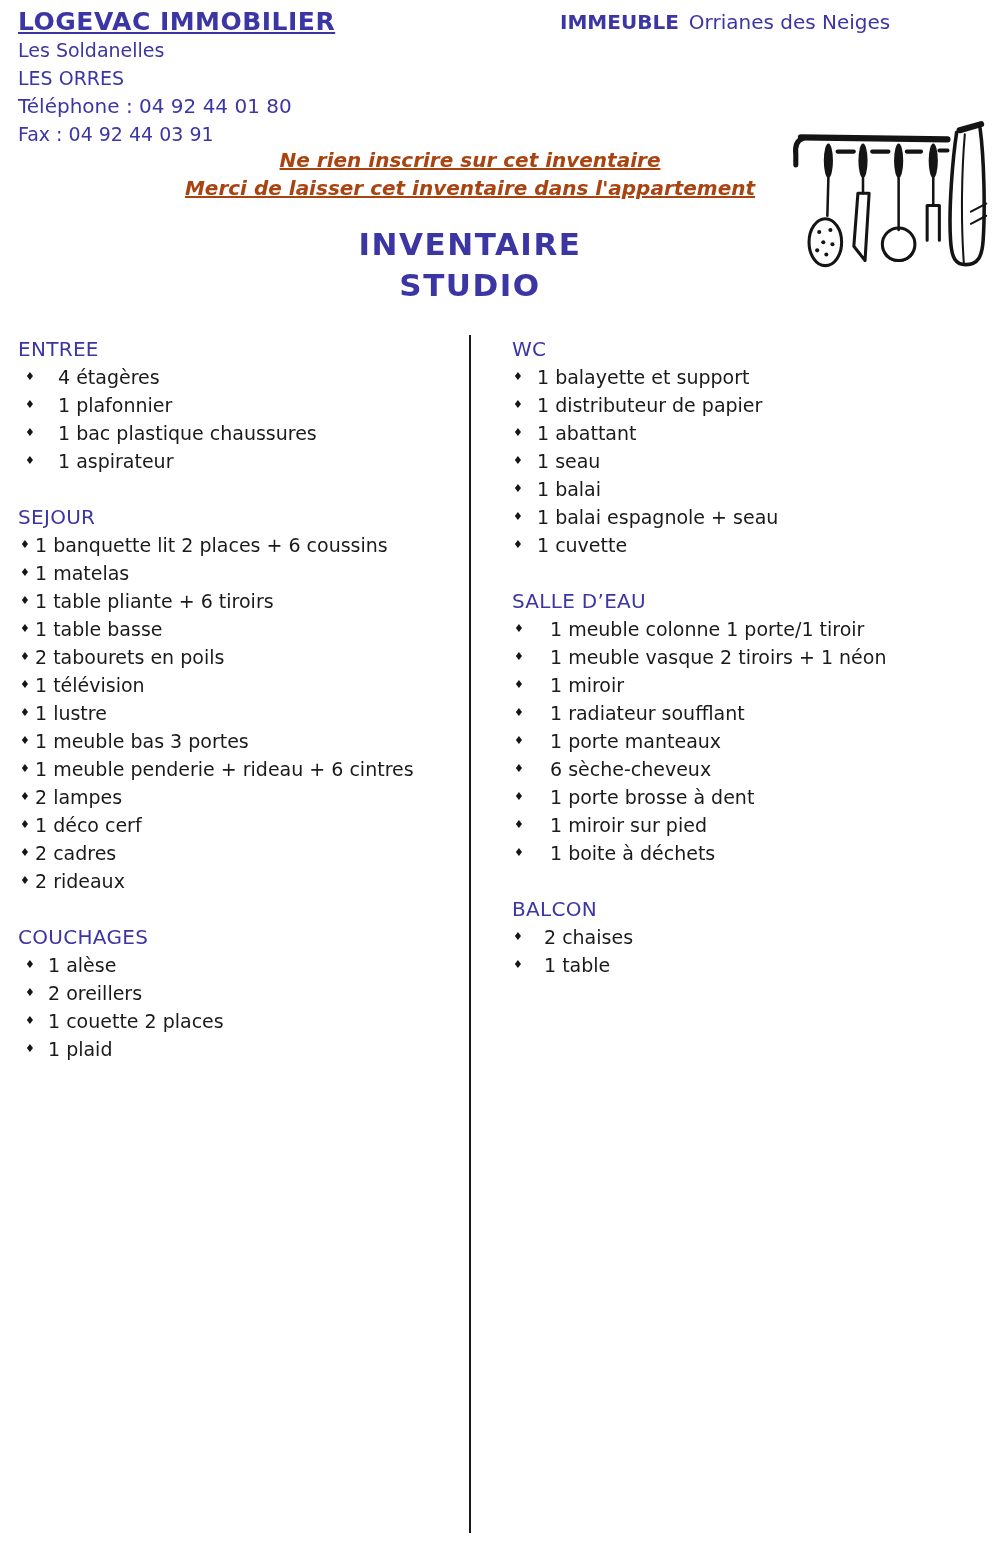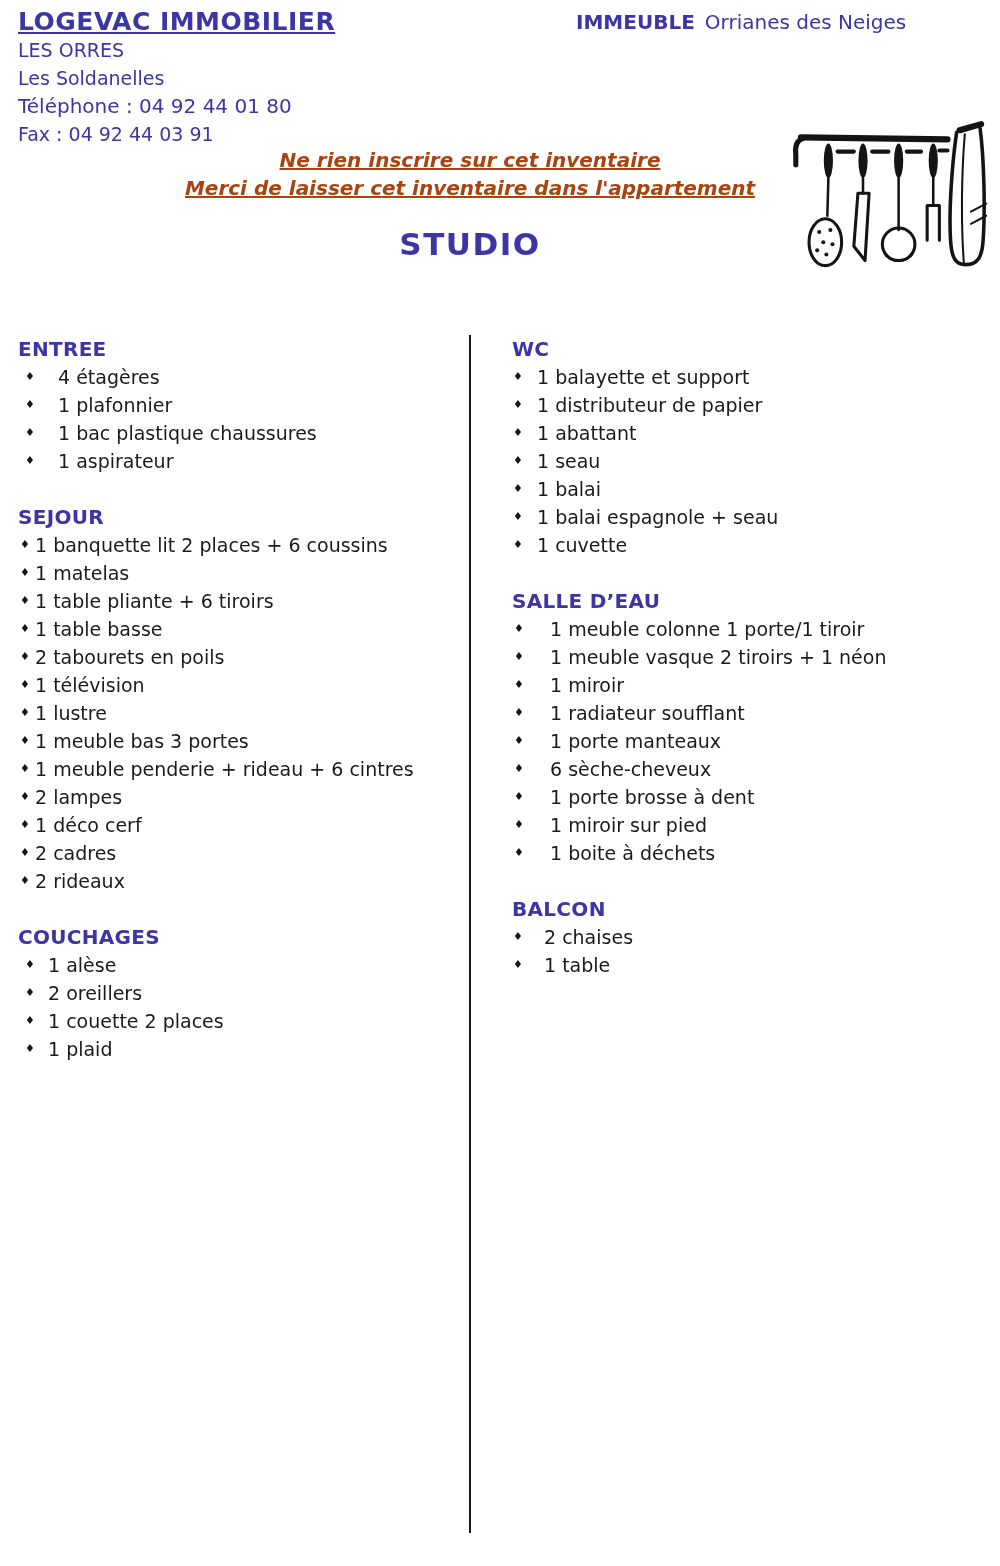--- a/index.html
+++ b/index.html
@@ -4,76 +4,77 @@
 <style>
   html,body{margin:0;padding:0}
   body{
     width:1000px;height:1566px;background:#ffffff;position:relative;overflow:hidden;
     font-family:"DejaVu Sans","Liberation Sans",sans-serif;color:#1a1a1a;
   }
   
   .header-left{position:absolute;left:18px;top:8px;line-height:28px;font-size:19px;color:#3c35a4}
   .company{font-size:25px;font-weight:bold;text-decoration:underline;letter-spacing:.5px}
   .phone{font-weight:normal;font-size:20px}
-  .header-right{position:absolute;left:576px;top:8px;line-height:28px;font-size:20px;color:#3c35a4}
+  .header-right{position:absolute;left:560px;top:8px;line-height:28px;font-size:20px;color:#3c35a4}
   .building-label{font-weight:bold}
   .building-name{margin-left:10px}
   .apartment{margin-top:28px}
   
   .notice{position:absolute;left:0;top:146px;width:940px;text-align:center;
     color:#a9430f;font-size:20px;font-style:italic;font-weight:bold;line-height:28px}
   .notice div{text-decoration:underline}
   
   .title{position:absolute;left:0;top:224px;width:940px;text-align:center;
     color:#3c35a4;font-size:31px;font-weight:bold;line-height:41px;letter-spacing:1.5px}
   
   .utensils{position:absolute;left:786px;top:118px}
   
   .divider{position:absolute;left:469px;top:335px;width:2px;height:1198px;background:#1a1a1a}
   .col{position:absolute;top:335px;font-size:19px}
   .col-left{left:18px;width:445px}
   .col-right{left:512px;width:475px}
-  .sec h2{margin:0;font-size:20px;font-weight:bold;color:#3c35a4;line-height:28px;letter-spacing:.3px}
+  .sec h2{margin:0;font-size:20px;font-weight:normal;color:#3c35a4;line-height:28px;letter-spacing:.3px}
   .sec:not(:first-child){margin-top:28px}
   .sec ul{list-style:none;margin:0;padding:0}
   .sec li{position:relative;line-height:28px;white-space:nowrap}
   .bullet{position:absolute;top:0;font-size:11px;line-height:28px;color:#151515}
   
   .sec-entree     li{padding-left:40px}.sec-entree     .bullet{left:7px}
   .sec-sejour     li{padding-left:17px}.sec-sejour     .bullet{left:2px}
   .sec-couchages  li{padding-left:30px}.sec-couchages  .bullet{left:7px}
   .sec-wc         li{padding-left:25px}.sec-wc         .bullet{left:1px}
   .sec-salle-deau li{padding-left:38px}.sec-salle-deau .bullet{left:2px}
   .sec-balcon     li{padding-left:32px}.sec-balcon     .bullet{left:1px}
 </style>
 </head>
 <body>
 
 <main>
 
   <div class="header-left">
     <div class="company">LOGEVAC IMMOBILIER</div>
+    <div>Les Soldanelles</div>
     <div>LES ORRES</div>
-    <div>Les Soldanelles</div>
     <div class="phone">Téléphone : 04 92 44 01 80</div>
     <div>Fax : 04 92 44 03 91</div>
   </div>
 
   <div class="header-right">
     <div>
       <span class="building-label">IMMEUBLE</span><span class="building-name">Orrianes des Neiges</span>
     </div>
   </div>
 
   <div class="notice">
     <div>Ne rien inscrire sur cet inventaire</div>
     <div>Merci de laisser cet inventaire dans l'appartement</div>
   </div>
 
   <div class="title">
+    <div>INVENTAIRE</div>
     <div>STUDIO</div>
   </div>
 
   <svg class="utensils" width="210" height="168" viewBox="0 0 205 165" aria-hidden="true">
     <g stroke="#141414" fill="none" stroke-linecap="round">
 
       <path d="M16,20 C10,22 8,28 9,36 L9,46" stroke-width="5"></path>
       <path d="M14,19 L158,21" stroke-width="6"></path>
 
       <path d="M50,33 h16 M84,33 h16 M118,33 h14 M150,32 h8" stroke-width="4"></path>

